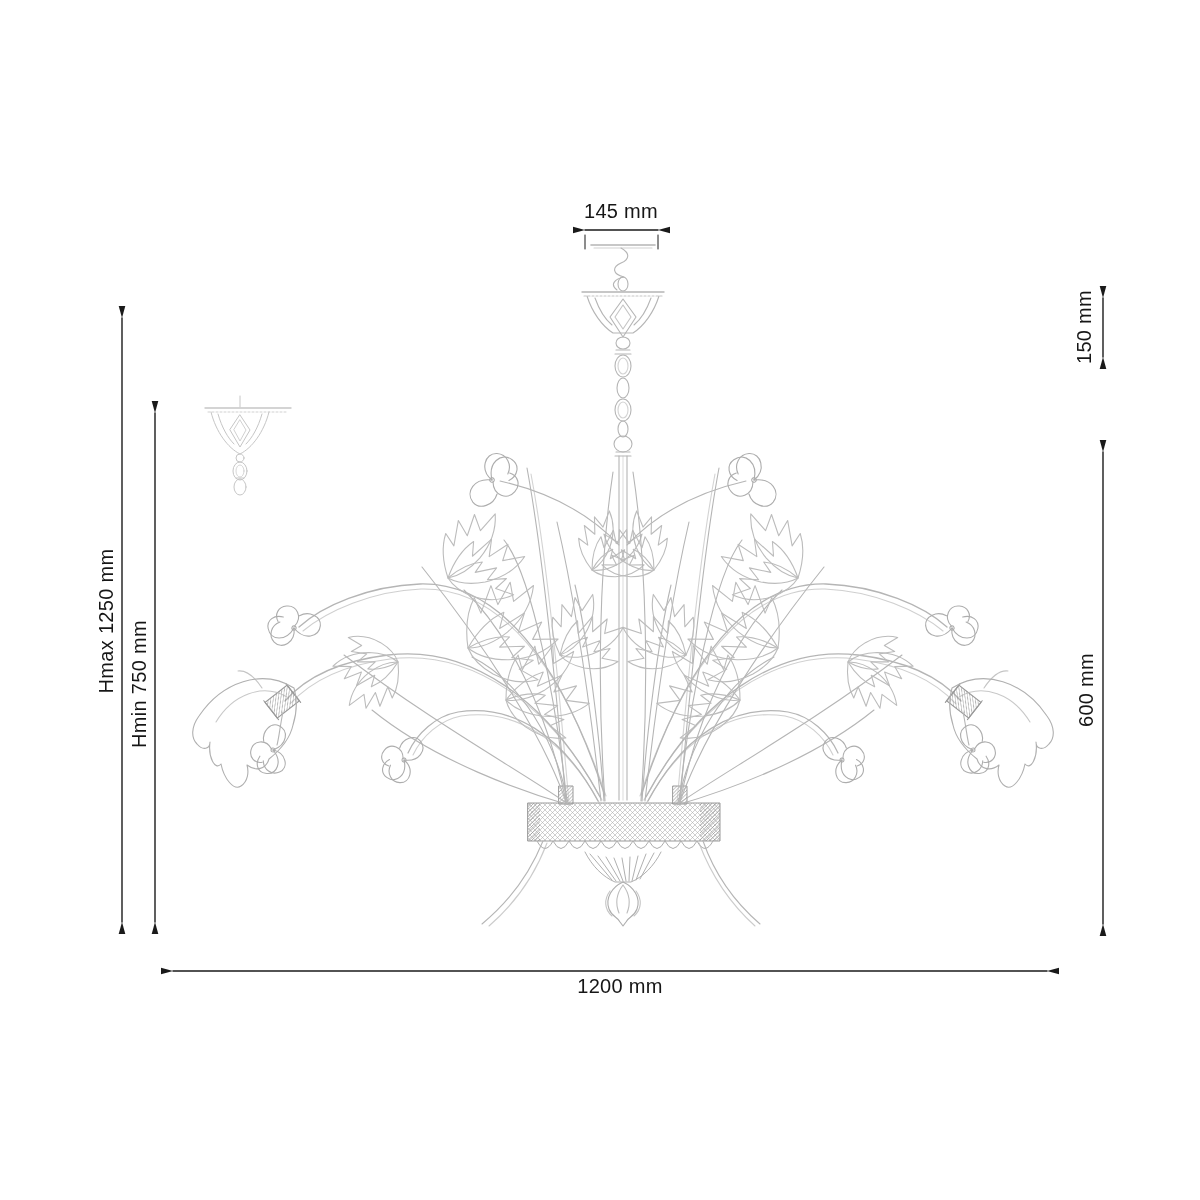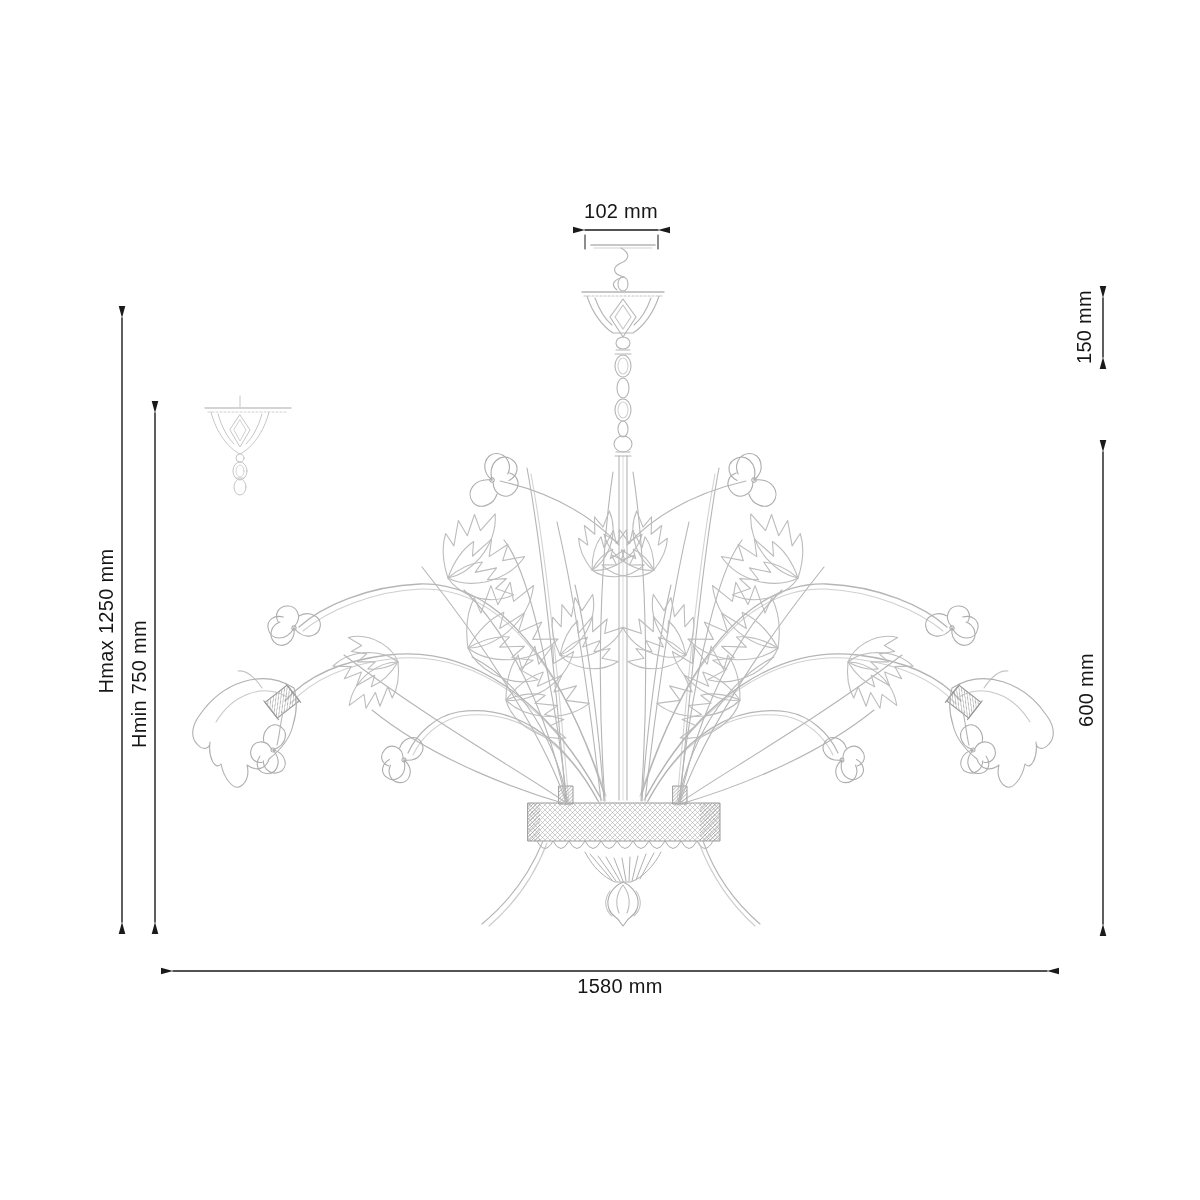--- a/index.html
+++ b/index.html
@@ -192,20 +192,20 @@
       <line x1="658" y1="235" x2="658" y2="249" stroke-width="1"></line>
     </g>
     <line x1="1103" y1="298" x2="1103" y2="357" marker-start="url(#dimarrow)" marker-end="url(#dimarrow)"></line>
     <line x1="1103" y1="452" x2="1103" y2="924" marker-start="url(#dimarrow)" marker-end="url(#dimarrow)"></line>
     <line x1="122" y1="318" x2="122" y2="922" marker-start="url(#dimarrow)" marker-end="url(#dimarrow)"></line>
     <line x1="155" y1="413" x2="155" y2="922" marker-start="url(#dimarrow)" marker-end="url(#dimarrow)"></line>
     <line x1="173" y1="971" x2="1047" y2="971" marker-start="url(#dimarrow)" marker-end="url(#dimarrow)"></line>
   </g>
 </svg>
 
-<div class="lbl" style="left:621px;top:211px">102 mm</div>
+<div class="lbl" style="left:621px;top:211px">145 mm</div>
 <div class="lbl vert" style="left:1084px;top:327px">150 mm</div>
 <div class="lbl vert" style="left:106px;top:621px">Hmax 1250 mm</div>
 <div class="lbl vert" style="left:139px;top:684px">Hmin 750 mm</div>
 <div class="lbl vert" style="left:1086px;top:690px">600 mm</div>
-<div class="lbl" style="left:620px;top:986px">1580 mm</div>
+<div class="lbl" style="left:620px;top:986px">1200 mm</div>
 
 </div>
 
 </body></html>

